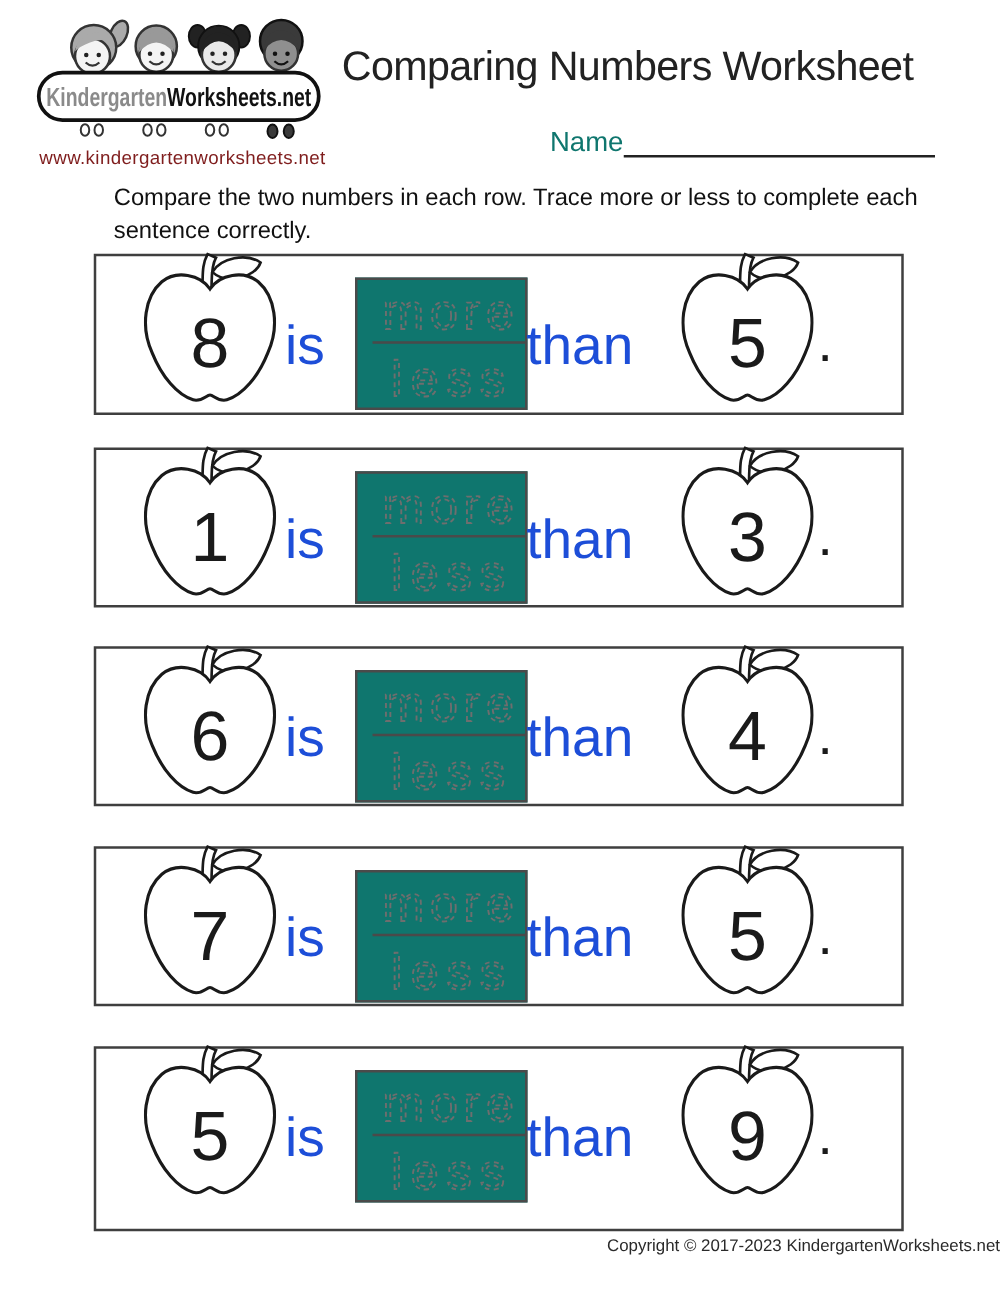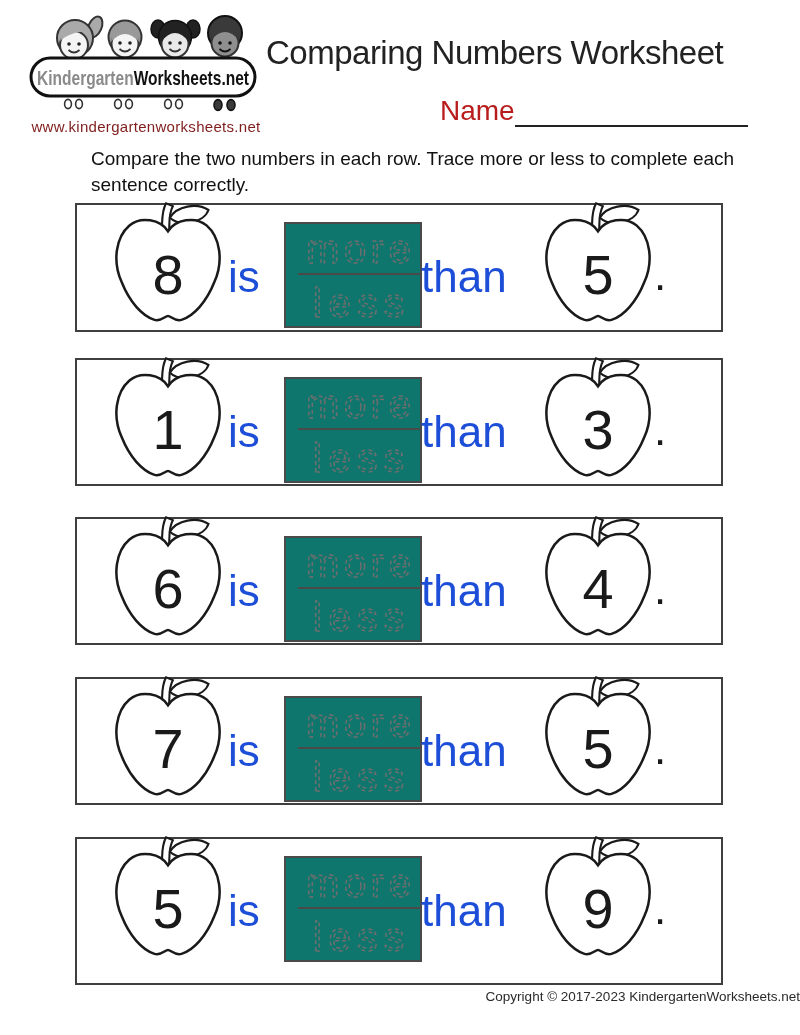--- a/index.html
+++ b/index.html
@@ -8,25 +8,25 @@
     position:relative; width:800px; height:1035px; background:#ffffff;
     font-family:"Liberation Sans", sans-serif; color:#1a1a1a; overflow:hidden;
   }
   
   .logo-wrap { position:absolute; left:28px; top:12px; width:230px; height:104px; }
   .logo-url {
     position:absolute; left:24px; top:118px; width:244px; text-align:center;
     font-size:15px; letter-spacing:.3px; color:#7f1d1d;
   }
   .page-title {
-    position:absolute; left:266px; top:34px; width:472px; 
+    position:absolute; left:266px; top:34px; width:472px; text-align:center;
     font-size:33px; font-weight:400; color:#222; letter-spacing:-.5px;
   }
   .name-row { position:absolute; left:440px; top:96px; width:308px; display:flex; align-items:flex-end; }
-  .name-label { font-size:28px; color:#b91c1c; line-height:1.1;text-align:right; }
+  .name-label { font-size:22px; color:#0f766e; line-height:1.1;text-align:right; }
   .name-line { flex:1; height:30px; border-bottom:2px solid #222; }
   .instructions {
     position:absolute; left:62px; top:146px; width:692px;
     font-size:19px; line-height:26px; color:#111;margin-left:29px;
   }
   
   .row-box { position:absolute; left:75px; width:648px; border:2px solid #3f3f3f; background:#fff; }
   .apple { position:absolute; top:-8px; width:106px; height:132px; }
   .apple.left  { left:38px; }
   .apple.right { left:468px; }

